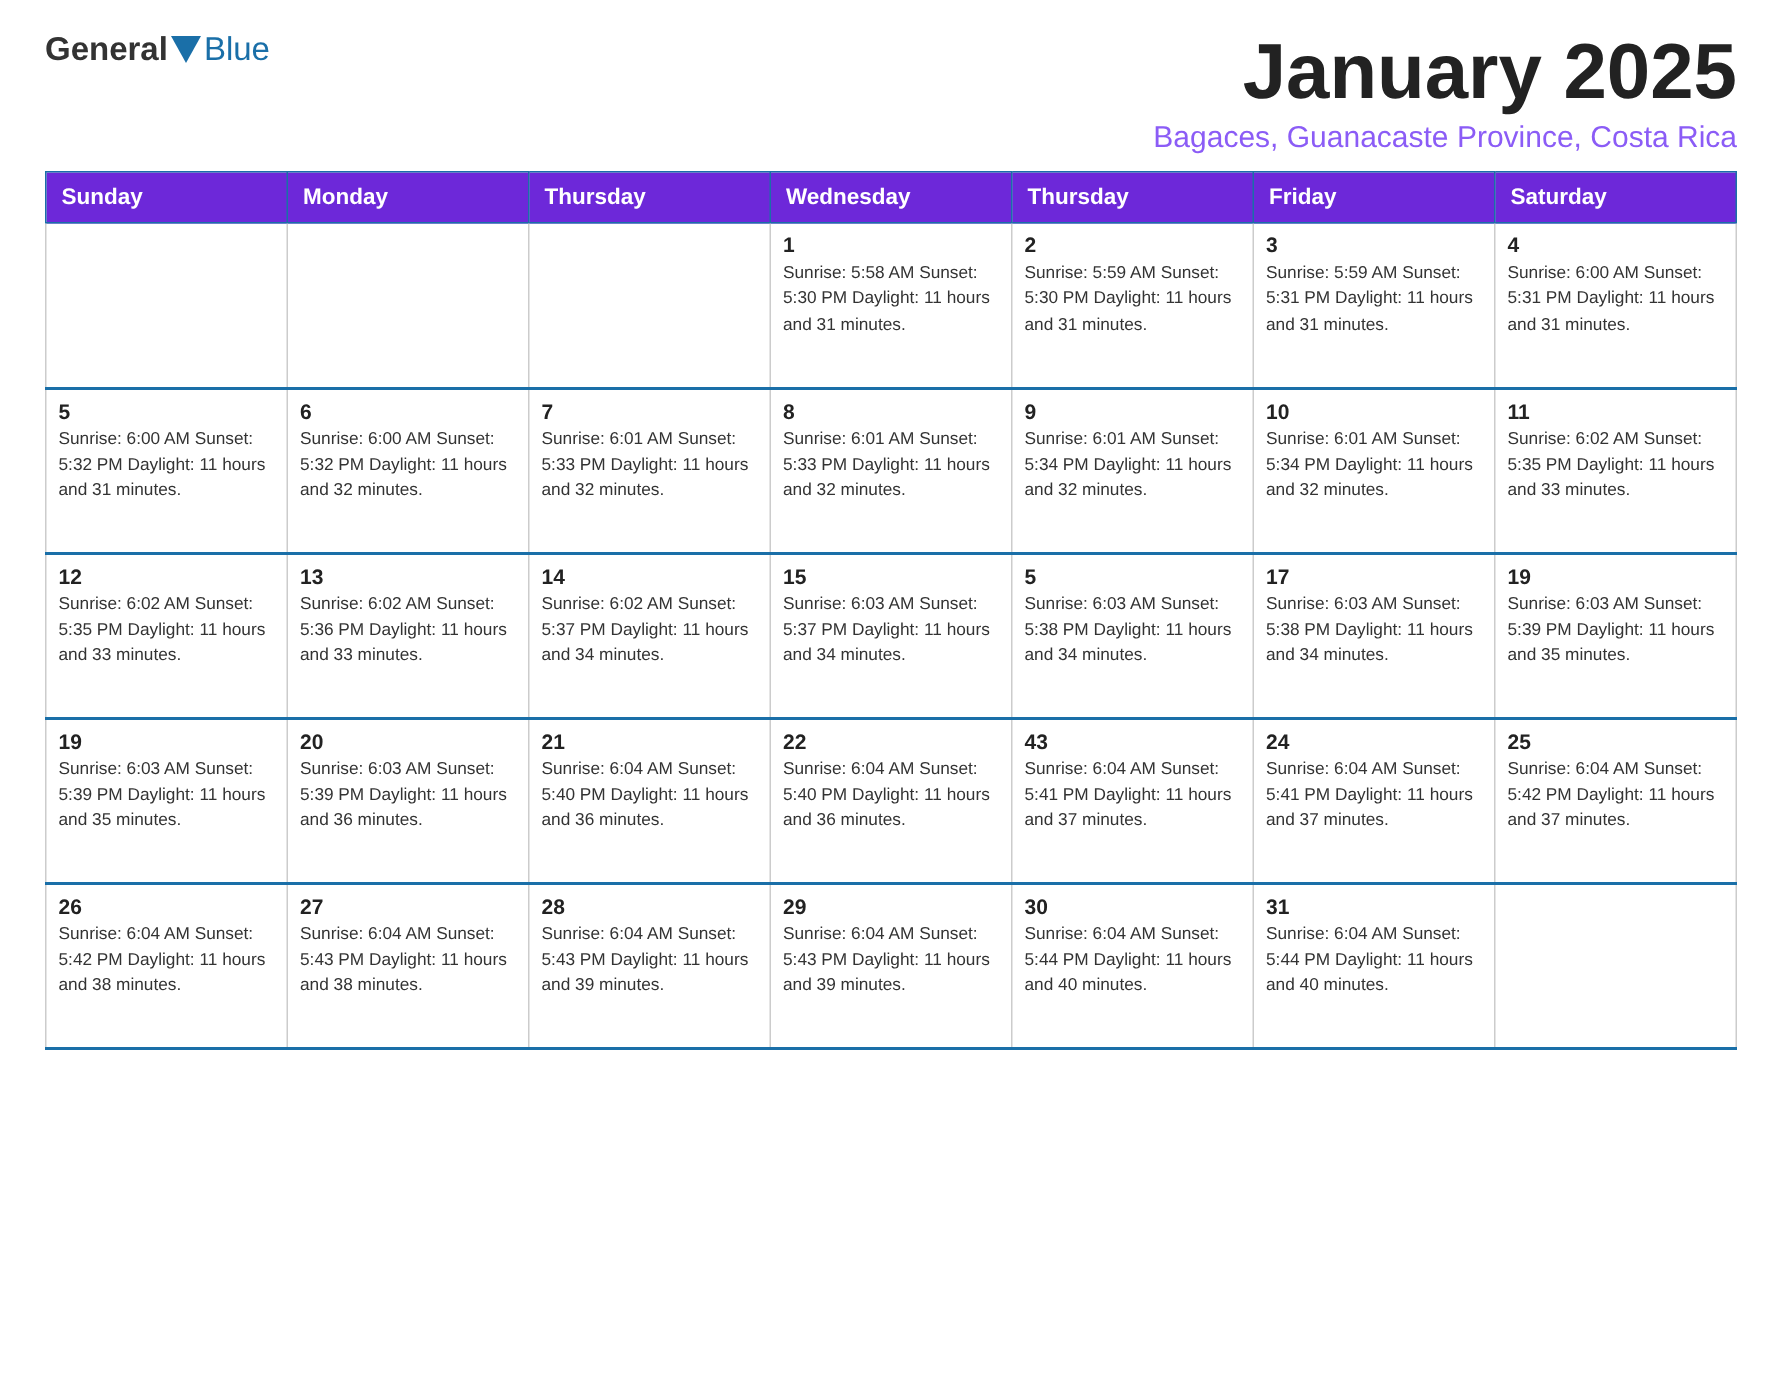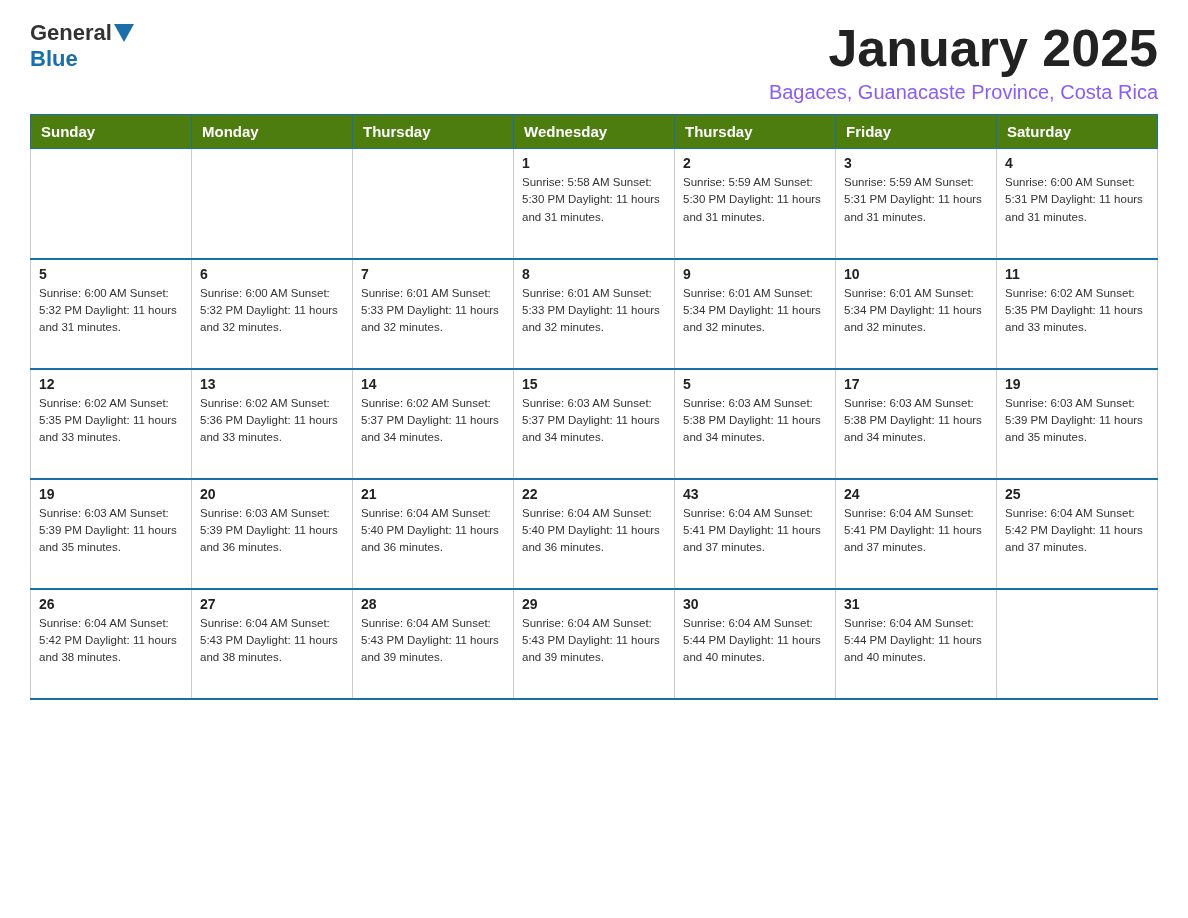--- a/index.html
+++ b/index.html
@@ -11,21 +11,21 @@
       min-height: 918px;
     }
     .header {
       display: flex;
       justify-content: space-between;
       align-items: flex-start;
       margin-bottom: 10px;
     }
     .logo {
       display: flex;
-      flex-direction: column;
+      flex-direction: row;
       align-items: flex-start;
     }
     .logo-text {
       font-size: 22px;
       font-weight: bold;
       color: #333;
       display: flex;
       align-items: center;
     }
     .logo-general { color: #333; }
@@ -35,21 +35,21 @@
       height: 0;
       border-left: 10px solid transparent;
       border-right: 10px solid transparent;
       border-top: 18px solid #1a6fa8;
       margin: 0 2px;
       vertical-align: middle;
     }
     .logo-blue {
       color: #1a6fa8;
       font-size: 22px;
-      font-weight: bold;
+      font-weight: normal;
     }
     .title-block {
       text-align: right;
     }
     .month-title {
       font-size: 52px;
       font-weight: bold;
       color: #222;
       line-height: 1.1;
     }
@@ -57,21 +57,21 @@
       font-size: 20px;
       color: #8b5cf6;
       margin-top: 4px;
     }
     table {
       width: 100%;
       border-collapse: collapse;
       margin-top: 10px;
     }
     thead tr {
-      background-color: #4d7c0f;
+      background-color: #6d28d9;
     }
     thead th {
       color: #fff;
       font-size: 15px;
       font-weight: 600;
       padding: 8px 10px;
       text-align: left;
       border: 1px solid #1a6fa8;
     }
     tbody tr {

